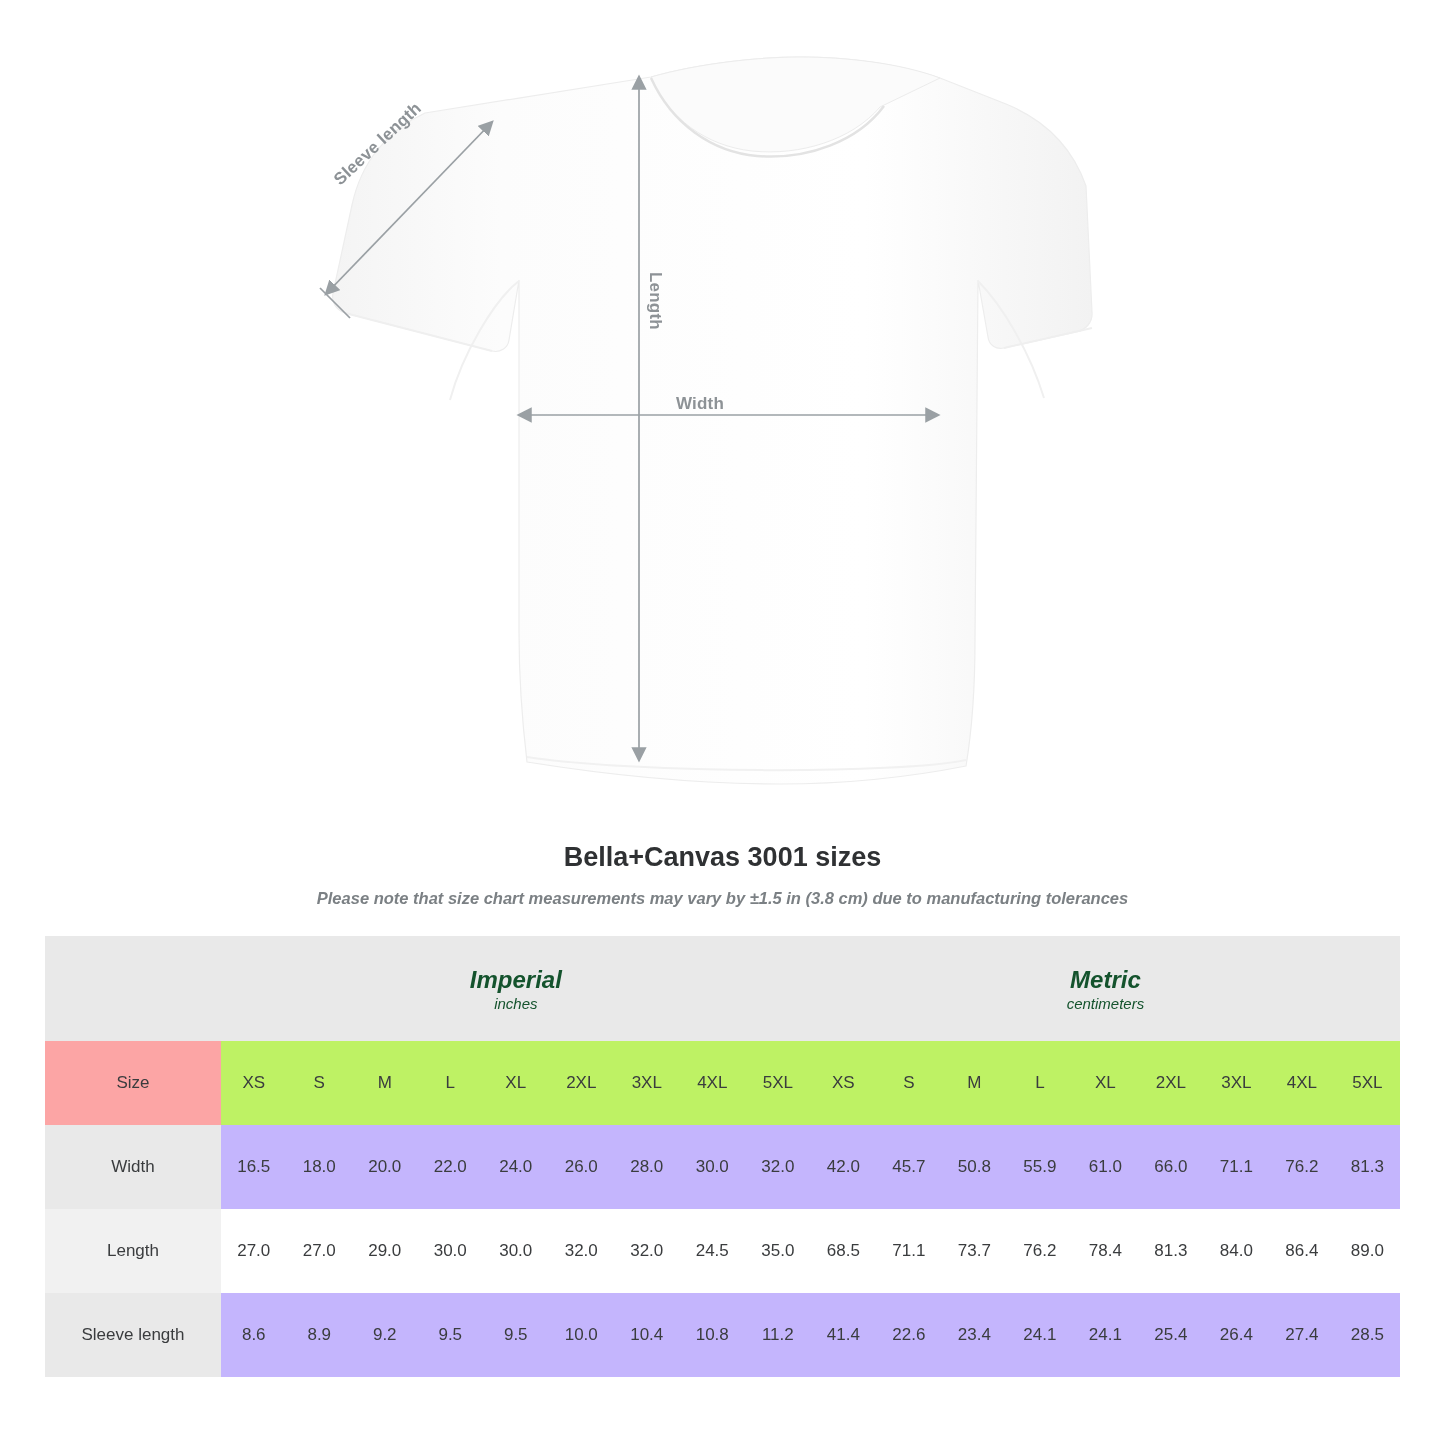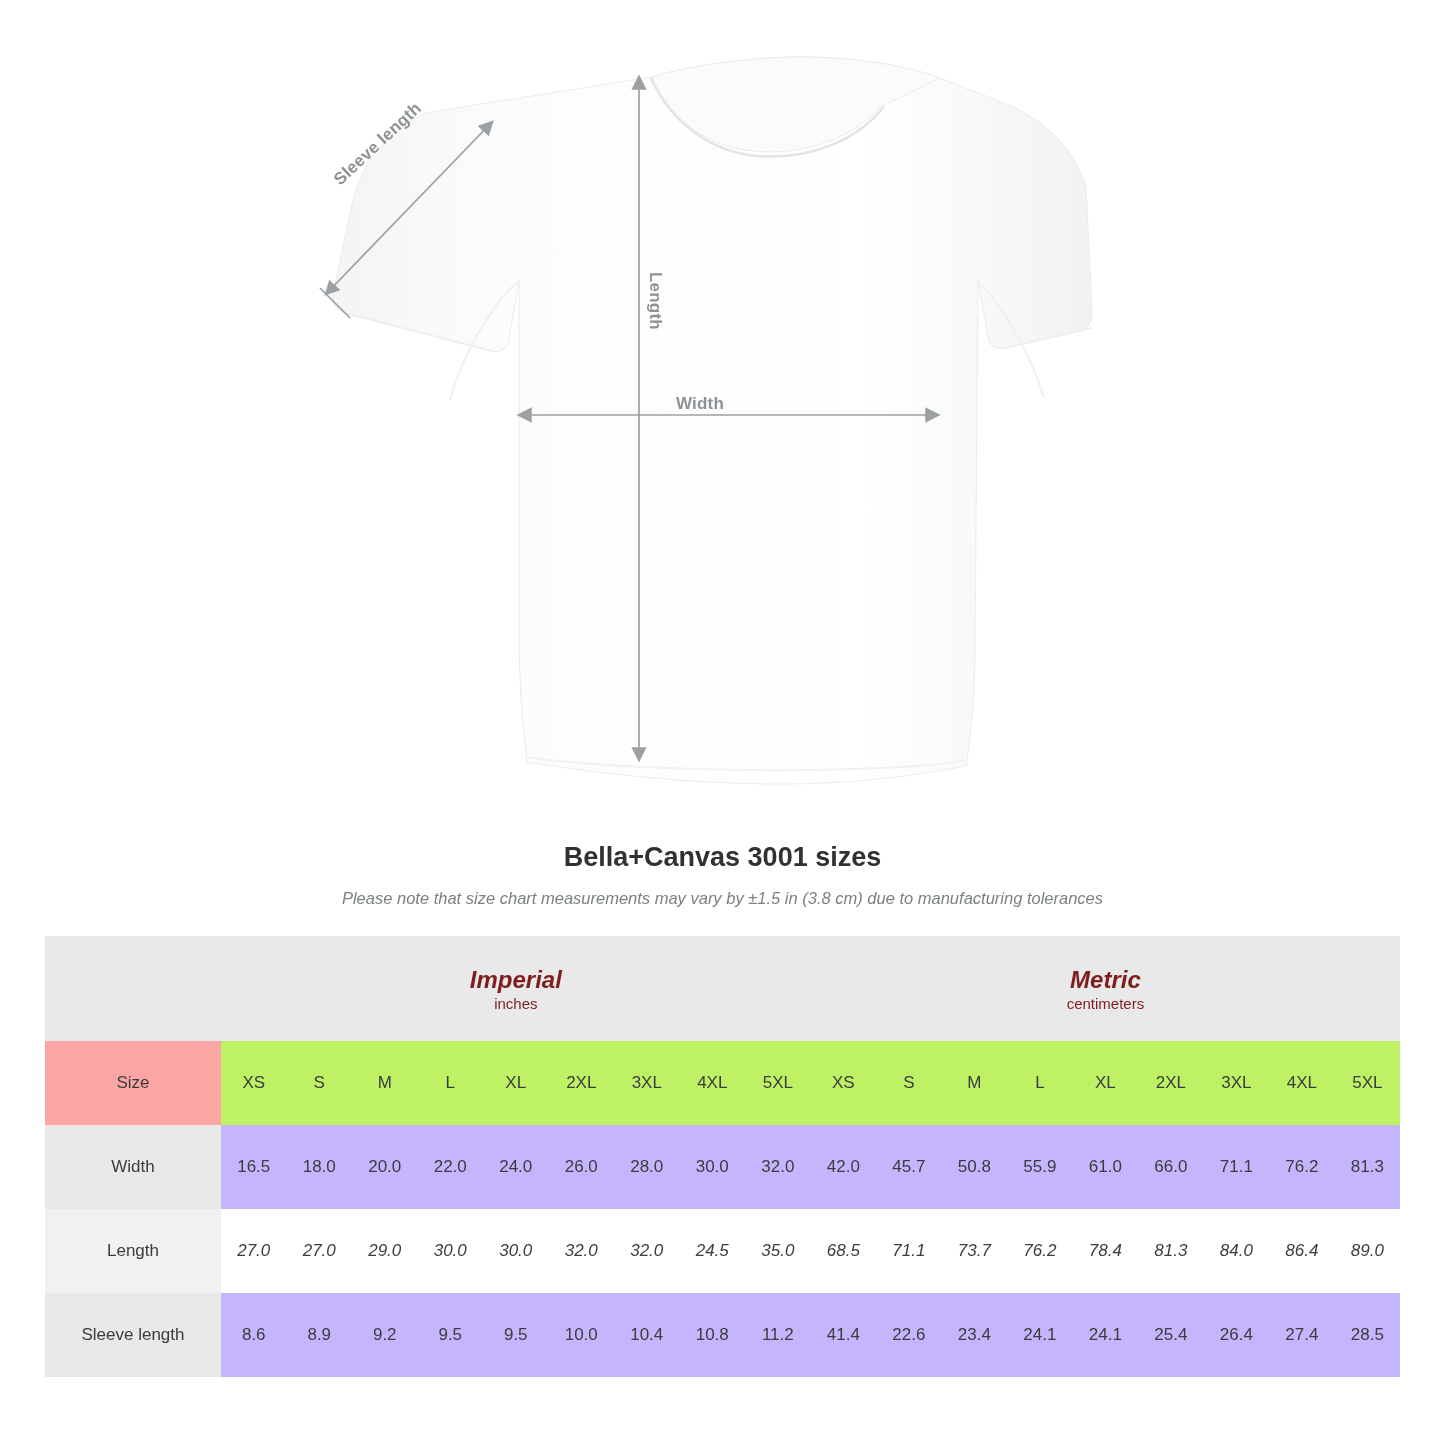--- a/index.html
+++ b/index.html
@@ -62,20 +62,21 @@
     font-size: 27px;
     font-weight: bold;
     color: #2f3133;
     margin: 4px;
   }
   .chart-note {
     font-size: 16.5px;
     font-style: italic;
     color: #7b8084;
     margin: 16px 0 0 0;
+    font-weight: bold;
   }
 
   
   .table-wrap {
     margin: 28px 45px 0 45px;
     width: 1355px;
   }
   table.size-table {
     border-collapse: collapse;
     width: 100%;
@@ -85,30 +86,31 @@
   table.size-table th {
     text-align: center;
     vertical-align: middle;
     font-weight: normal;
   }
 
   
   .unit-cell {
     background: #e9e9e9;
     height: 103px;
-    color: #7f1d1d;
+    color: #14532d;
   }
   .unit-name {
     font-size: 24px;
     font-style: italic;
     font-weight: bold;
     line-height: 1.25;
   }
   .unit-sub {
     font-size: 15px;
+    font-style: italic;
     font-weight: normal;
   }
   .unit-blank {
     background: #e9e9e9;
   }
 
   
   .row-head-cell {
     background: #fca5a5;
     font-weight: bold;
@@ -119,21 +121,21 @@
   .size-head-cell {
     background: #bef264;
     font-weight: bold;
     font-size: 17px;
     color: #3a3c3e;
     height: 82px;
   }
 
   .data-row-odd td.data-cell { background: #c4b5fd; }
   .data-row-odd td.row-head-cell { background: #e9e9e9; }
-  .data-row-even td.data-cell { background: #ffffff; font-style: italic; }
+  .data-row-even td.data-cell { background: #ffffff; }
   .data-row-even td.row-head-cell { background: #f1f1f1; }
 
   td.data-cell {
     font-size: 17px;
     color: #3a3c3e;
     height: 82px;
   }
 </style>
 </head>
 <body>

